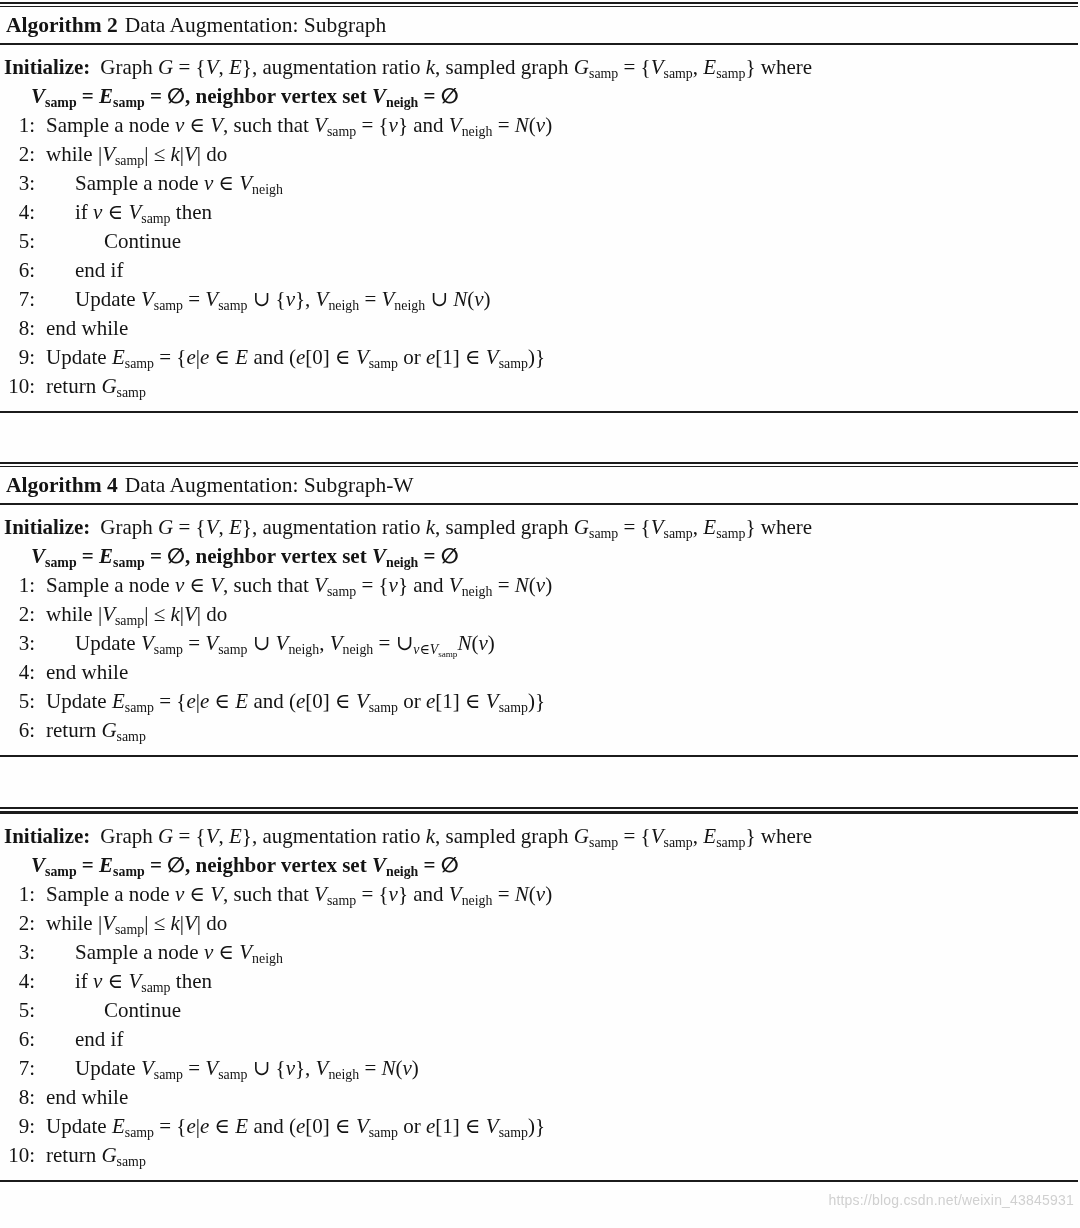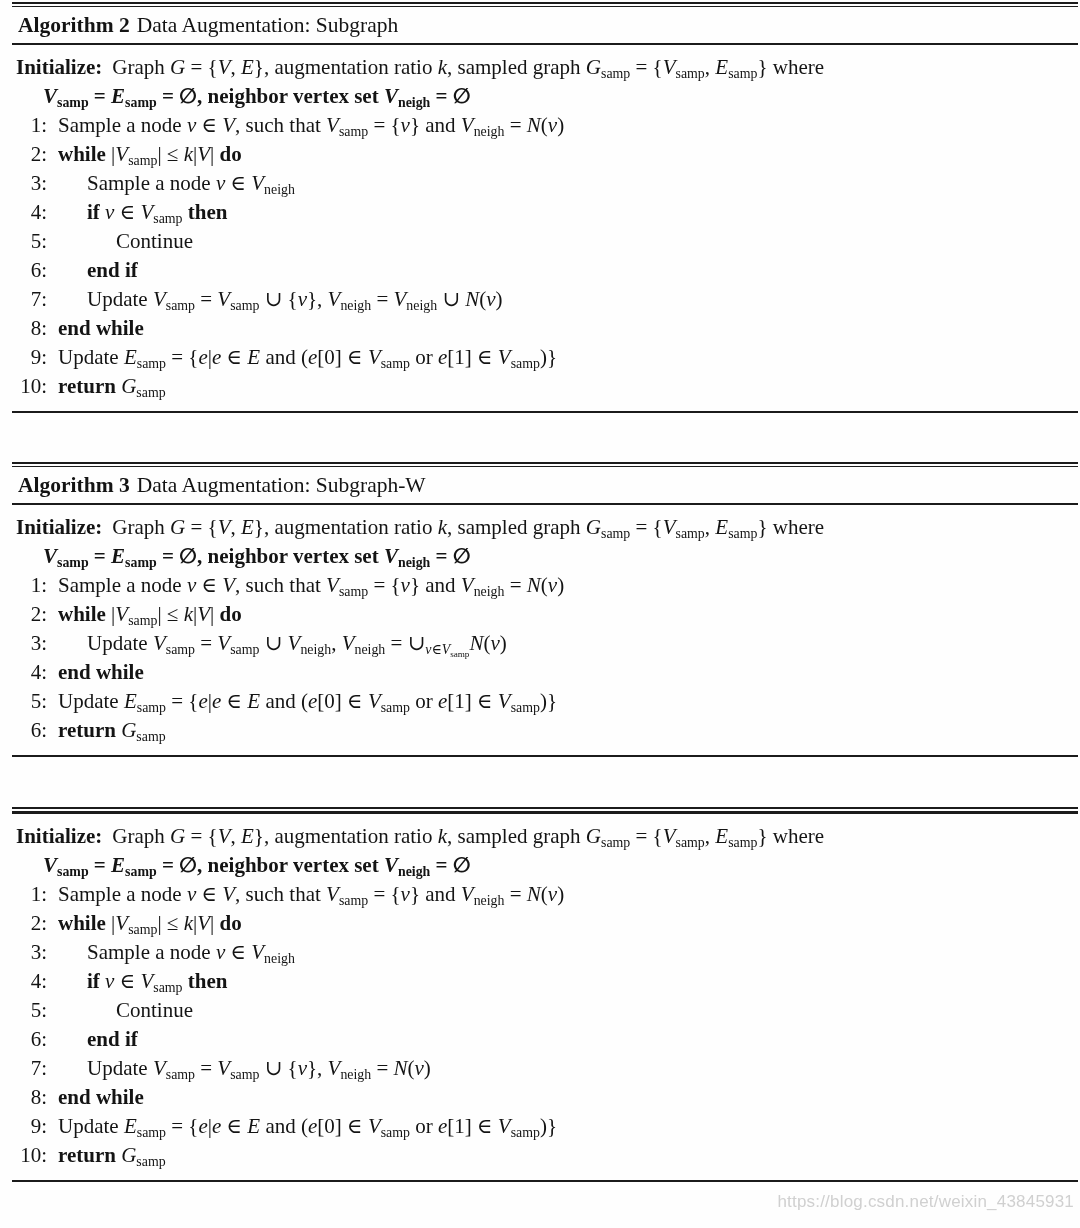--- a/index.html
+++ b/index.html
@@ -1,41 +1,41 @@
 <!DOCTYPE html>
 <html><head>
 <meta charset="utf-8">
 <style>
   html,body{margin:0;padding:0;}
   body{
     width:1080px;height:1228px;position:relative;overflow:hidden;
     background:#fefefe;color:#141414;
     font-family:"Liberation Serif","DejaVu Serif","DejaVu Sans",serif;
   }
-  .alg-block{position:absolute;left:12px;right:2px;}
+  .alg-block{position:absolute;left:0;right:2px;}
   .toprule{height:2px;border-top:2.5px solid #1b1b1b;border-bottom:1.5px solid #1b1b1b;}
   .midrule{border-top:2px solid #1b1b1b;height:0;}
   .botrule{border-top:2px solid #1b1b1b;height:0;}
   .alg-title{font-size:21.5px;line-height:22px;padding:7px 0 7px 6px;white-space:nowrap;}
   .alg-title .lab{font-weight:bold;margin-right:7px;}
   .alg-body{padding:8px 0 10px 4px;font-size:21px;line-height:29px;}
   .init-line{white-space:nowrap;}
   .init-label{font-weight:bold;margin-right:10px;}
   .init-cont{margin-left:27px;font-weight:bold;}
   .step{display:flex;white-space:nowrap;}
   .num{flex:none;width:31px;text-align:right;margin-right:11px;}
   .stxt{flex:none;}
-  .b{font-weight:bold;}
+  .b{font-weight:normal;}
   .sb{font-size:0.66em;vertical-align:-0.28em;font-style:normal;line-height:0;}
   .i{font-style:italic;}
   .cal{font-style:italic;}
   .watermark{
     position:absolute;right:6px;top:1192px;
     font-family:"Liberation Sans","DejaVu Sans",sans-serif;
-    font-size:17px;color:#d0d0d0;z-index:5;letter-spacing:0.2px;
+    font-size:14px;color:#d0d0d0;z-index:5;letter-spacing:0.2px;
   }
 </style>
 </head>
 <body>
 
 <div class="alg-block" style="top:2px;">
   <div class="toprule"></div>
   <div class="alg-title">
     <span class="lab">Algorithm 2</span><span>Data Augmentation: Subgraph</span>
   </div>
@@ -87,21 +87,21 @@
           <span class="stxt" style="padding-left: 0px;"><span class="b">return</span> <span class="cal">G</span><span class="sb">samp</span></span>
         </div>
       </div>
   </div>
   <div class="botrule"></div>
 </div>
 
 <div class="alg-block" style="top:462px;">
   <div class="toprule"></div>
   <div class="alg-title">
-    <span class="lab">Algorithm 3</span><span>Data Augmentation: Subgraph-W</span>
+    <span class="lab">Algorithm 4</span><span>Data Augmentation: Subgraph-W</span>
   </div>
   <div class="midrule"></div>
   <div class="alg-body">
     <div class="init-lines">
         <div class="init-line"><span class="init-label">Initialize:</span><span>Graph <span class="cal">G</span> = {<span class="cal">V</span>, <span class="cal">E</span>}, augmentation ratio <span class="i">k</span>, sampled graph <span class="cal">G</span><span class="sb">samp</span> = {<span class="cal">V</span><span class="sb">samp</span>, <span class="cal">E</span><span class="sb">samp</span>} where</span></div>
         <div class="init-line init-cont"><span class="cal">V</span><span class="sb">samp</span> = <span class="cal">E</span><span class="sb">samp</span> = ∅, neighbor vertex set <span class="cal">V</span><span class="sb">neigh</span> = ∅</div>
       </div>
     <div class="steps">
         <div class="step">
           <span class="num">1:</span>

